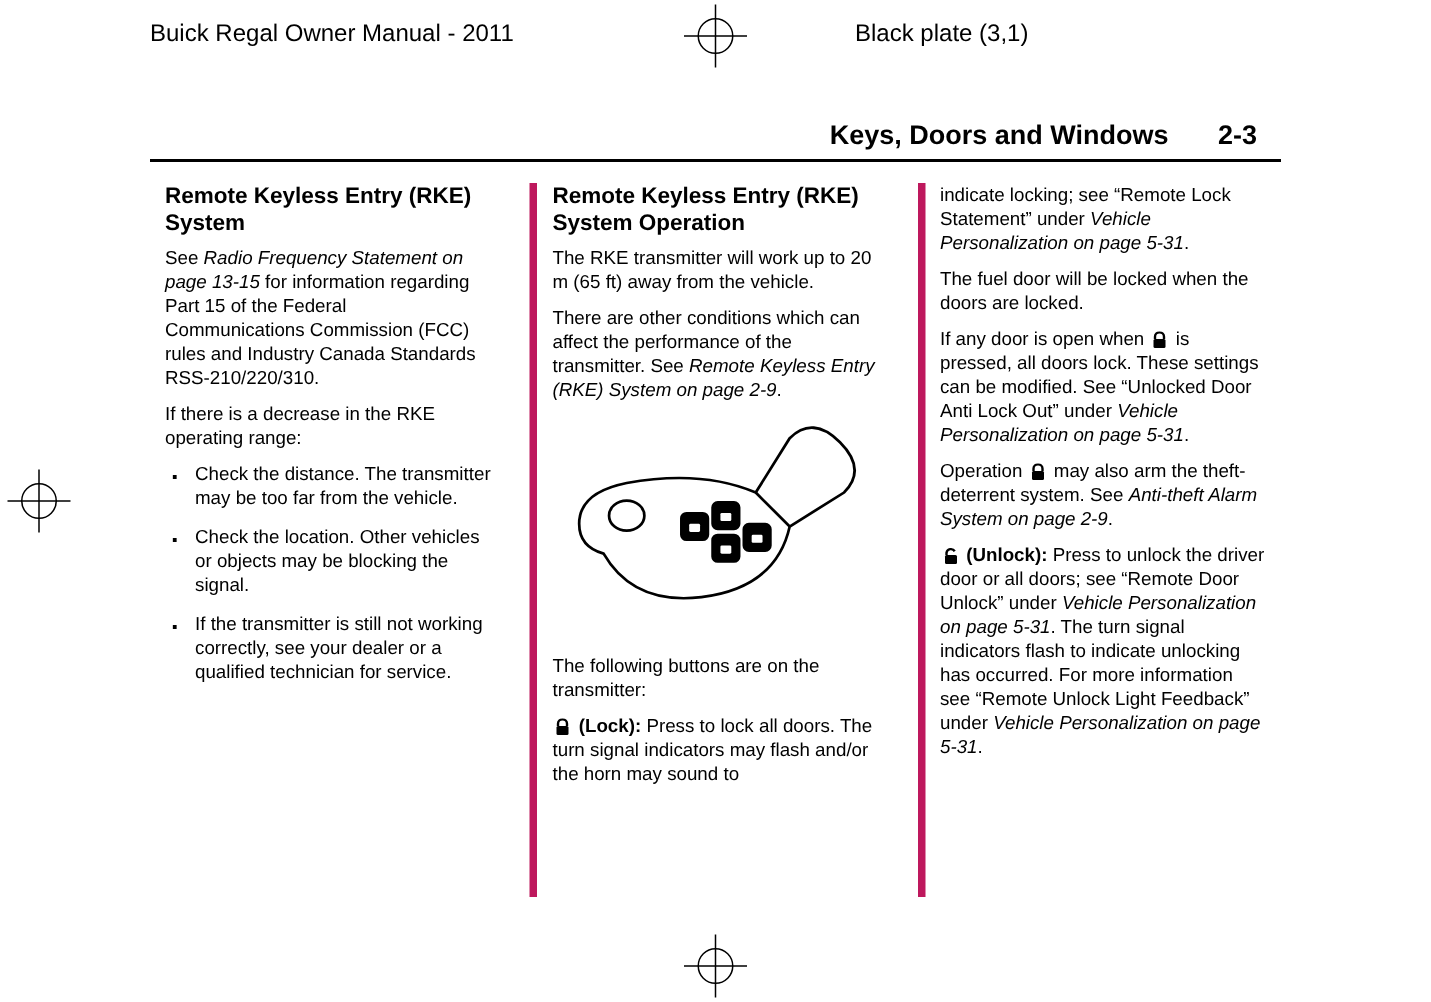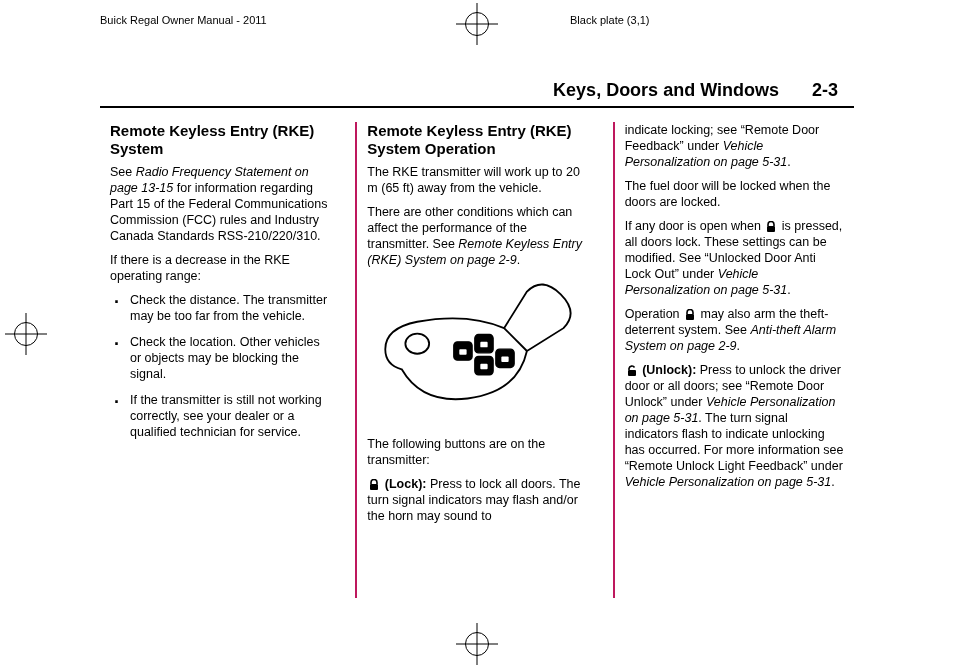--- a/index.html
+++ b/index.html
@@ -1,32 +1,32 @@
 <!DOCTYPE html>
 <html><head>
 <meta charset="utf-8">
 <style>
   html,body{margin:0;padding:0;background:#fff;color:#000;font-family:Arial,Helvetica,sans-serif}
   .page{width:954px;height:668px;position:relative;box-sizing:border-box}
-  .topbar{position:absolute;top:14px;left:0;right:0;height:20px;font-size:11px}
+  .topbar{position:absolute;top:14px;left:0;right:0;height:20px;font-size:16px}
   .topbar .tl{position:absolute;left:100px}
   .topbar .tr{position:absolute;left:570px}
   .reg-top{position:absolute;left:50%;top:12px;transform:translateX(-50%)}
   .reg-bot{position:absolute;left:50%;bottom:12px;transform:translateX(-50%)}
   .reg-left{position:absolute;left:14px;top:50%;transform:translateY(-50%)}
   .reg-circ{width:22px;height:22px;border:1px solid #000;border-radius:50%;position:relative;background:#fff}
   .reg-circ::before,.reg-circ::after{content:"";position:absolute;background:#000}
   .reg-circ::before{left:50%;top:-10px;width:1px;height:42px;transform:translateX(-50%)}
   .reg-circ::after{top:50%;left:-10px;height:1px;width:42px;transform:translateY(-50%)}
   .hdr{position:absolute;top:80px;right:116px;font-weight:bold;font-size:18px}
   .hdr .pn{margin-left:28px}
   .hrule{position:absolute;top:106px;left:100px;right:100px;border-top:2px solid #000}
   .cols{position:absolute;top:122px;left:100px;right:100px;bottom:70px;display:flex;gap:16px}
   .col{flex:1;padding:0 10px;font-size:12.5px;line-height:1.28}
-  .col+.col{border-left:2px solid #be185d}
+  .col+.col{border-left:5px solid #be185d}
   h2{font-size:15px;font-weight:bold;margin:0 0 6px 0;line-height:1.2}
   p{margin:0 0 8px 0}
   ul{margin:0;padding-left:4px;list-style:none}
   ul li{position:relative;padding-left:16px;margin-bottom:10px}
   ul li::before{content:".";position:absolute;left:0;top:-6px;font-size:18px;font-weight:bold}
   em{font-style:italic}
   .keyfig{width:100%;height:150px;margin:6px 0 10px 0;position:relative}
   .keyfig svg{width:100%;height:100%}
   .lock-ic{display:inline-block;vertical-align:middle;margin:0 1px}
   .lock-ic svg{width:12px;height:12px;display:block}
@@ -105,21 +105,21 @@
       <p>
         <span class="lock-ic"><svg viewBox="0 0 12 12">
               <path d="M3 5 V3.5 a3 3 0 0 1 6 0 V5" fill="none" stroke="#000" stroke-width="1.6"></path>
               <rect x="2" y="5" width="8" height="6" rx="1" fill="#000"></rect>
             </svg></span><strong> (Lock):</strong><span>  Press to lock all doors. The turn signal indicators may flash and/or the horn may sound to</span>
       </p>
     </div>
 
     <div class="col">
       <p>
-        <span>indicate locking; see “Remote Door Feedback” under </span><em>Vehicle Personalization on page 5-31</em><span>.</span>
+        <span>indicate locking; see “Remote Lock Statement” under </span><em>Vehicle Personalization on page 5-31</em><span>.</span>
       </p>
       <p>The fuel door will be locked when the doors are locked.</p>
       <p>
         <span>If any door is open when </span><span class="lock-ic"><svg viewBox="0 0 12 12">
               <path d="M3 5 V3.5 a3 3 0 0 1 6 0 V5" fill="none" stroke="#000" stroke-width="1.6"></path>
               <rect x="2" y="5" width="8" height="6" rx="1" fill="#000"></rect>
             </svg></span><span> is pressed, all doors lock. These settings can be modified. See “Unlocked Door Anti Lock Out” under </span><em>Vehicle Personalization on page 5-31</em><span>.</span>
       </p>
       <p>
         <span>Operation </span><span class="lock-ic"><svg viewBox="0 0 12 12">

